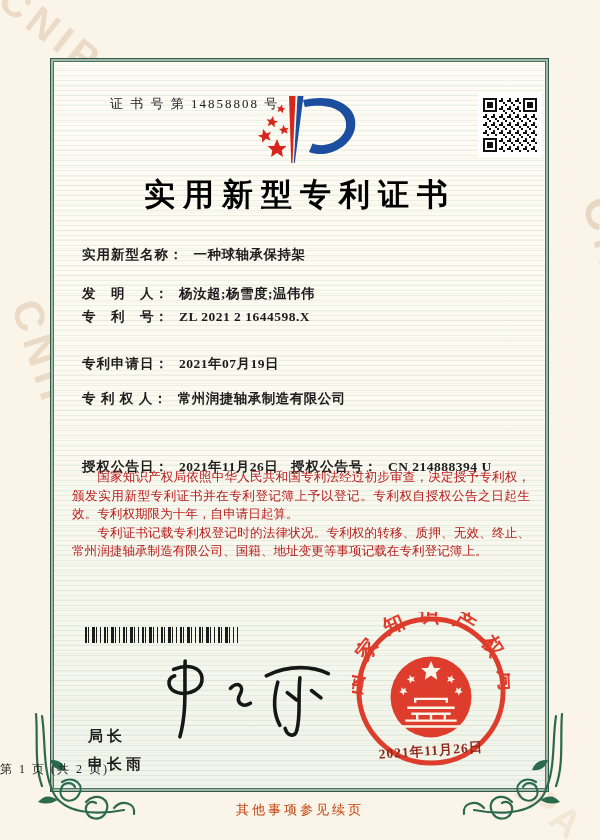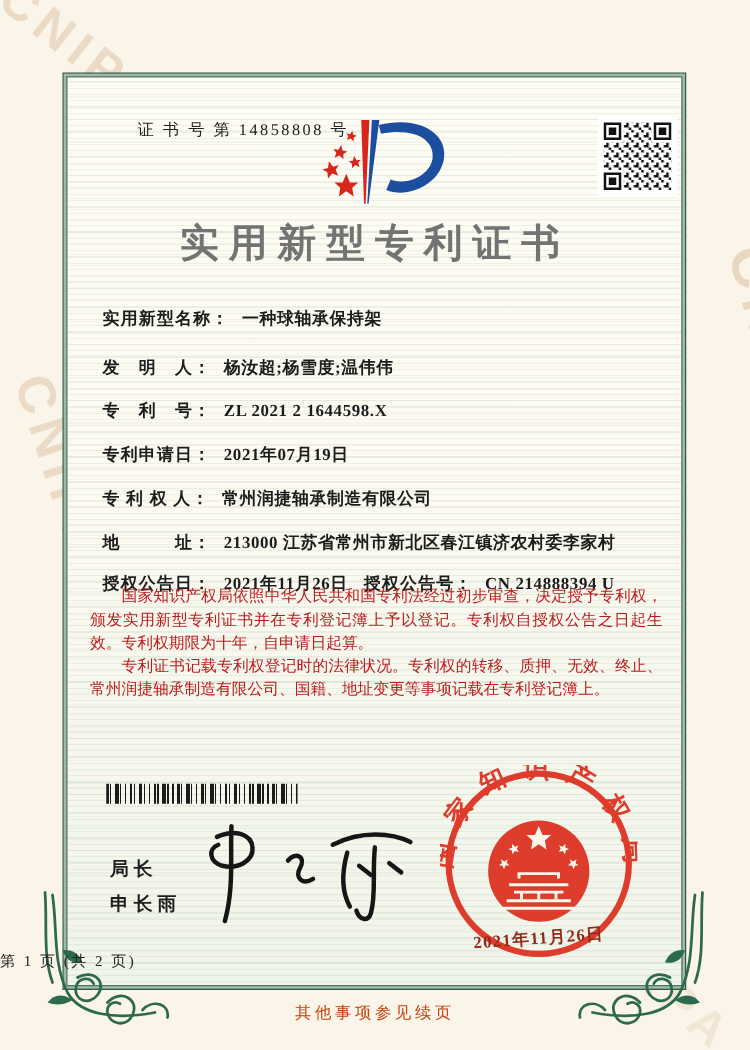--- a/index.html
+++ b/index.html
@@ -27,21 +27,21 @@
       linear-gradient(180deg,#fefcf4 0%,#fdfaf1 45%,#f1f4ea 100%);
     border:1px solid #2f5a47;
     box-shadow: inset 0 0 0 2px #a3b8a9, inset 0 0 0 3px #4c765f;
   }
   
   .certno{position:absolute;left:82px;top:95px;font-size:13px;letter-spacing:2px;color:#222;margin-left:28px;}
   .logo{position:absolute;left:252px;top:90px;width:120px;height:80px;}
   .qr{position:absolute;left:478px;top:93px;width:64px;height:64px;background:#fff;padding:3px;box-sizing:border-box;}
   .title{
     position:absolute;left:0;top:174px;width:600px;text-align:center;
-    font-size:31px;font-weight:700;letter-spacing:8px;color:#737373;
+    font-size:31px;font-weight:700;letter-spacing:8px;color:#000000;
   }
   
   .frow{position:absolute;left:82px;width:460px;font-size:13.5px;font-weight:600;white-space:nowrap;}
   .flab{letter-spacing:1px;}
   .fval{margin-left:10px;letter-spacing:0.5px;}
   .frow .second{position:absolute;left:209px;top:0;}
   
   .bodytext{
     position:absolute;left:72px;top:468px;width:458px;
     font-size:12.6px;line-height:18.5px;text-align:justify;color:#b91c1c;
@@ -54,21 +54,21 @@
       #1b1b1b 0 2px, rgba(0,0,0,0) 2px 3px,
       #1b1b1b 3px 4px, rgba(0,0,0,0) 4px 7px,
       #1b1b1b 7px 10px, rgba(0,0,0,0) 10px 11px,
       #1b1b1b 11px 12px, rgba(0,0,0,0) 12px 15px,
       #1b1b1b 15px 16px, rgba(0,0,0,0) 16px 19px);
   }
   
   .dirtitle,.dirname{
     position:absolute;left:88px;
     font-family:"Liberation Sans","DejaVu Sans",sans-serif;
-    font-size:15px;font-weight:700;letter-spacing:4px;color:#1e1e1e;
+    font-size:15px;font-weight:700;letter-spacing:4px;color:#1e1e1e;margin-top:41px;
   }
   .dirtitle{top:686px;}
   .dirname{top:714px;}
   .sig{position:absolute;left:142px;top:652px;width:200px;height:96px;}
   
   .seal{position:absolute;left:352px;top:612px;width:158px;height:158px;opacity:0.93;}
   .sealdate{
     position:absolute;left:356px;top:742px;width:150px;text-align:center;
     font-size:13.5px;font-weight:700;color:#8f2a1c;letter-spacing:1px;
     transform:rotate(-4deg);
@@ -171,31 +171,28 @@
   </svg>
 
   <div class="title">实用新型专利证书</div>
 
   <div class="frow" style="top:246px">
     <span class="flab">实用新型名称：</span><span class="fval">一种球轴承保持架</span>
   </div>
   <div class="frow" style="top:285px">
     <span class="flab">发　明　人：</span><span class="fval">杨汝超;杨雪度;温伟伟</span>
   </div>
-  <div class="frow" style="top:320px">
+  <div class="frow" style="top:308px">
     <span class="flab">专　利　号：</span><span class="fval">ZL 2021 2 1644598.X</span>
   </div>
   <div class="frow" style="top:355px">
     <span class="flab">专利申请日：</span><span class="fval">2021年07月19日</span>
   </div>
   <div class="frow" style="top:390px">
     <span class="flab">专 利 权 人：</span><span class="fval">常州润捷轴承制造有限公司</span>
-  </div>
-  <div class="frow" style="top:425px">
-    <span class="flab">地　　　址：</span><span class="fval">213000 江苏省常州市新北区春江镇济农村委李家村</span>
   </div>
   <div class="frow" style="top:458px">
     <span class="flab">授权公告日：</span><span class="fval">2021年11月26日</span>
     <span class="second">
       <span class="flab">授权公告号：</span><span class="fval">CN 214888394 U</span>
     </span>
   </div>
 
   <div class="bodytext">
     <p>国家知识产权局依照中华人民共和国专利法经过初步审查，决定授予专利权，颁发实用新型专利证书并在专利登记簿上予以登记。专利权自授权公告之日起生效。专利权期限为十年，自申请日起算。</p>

